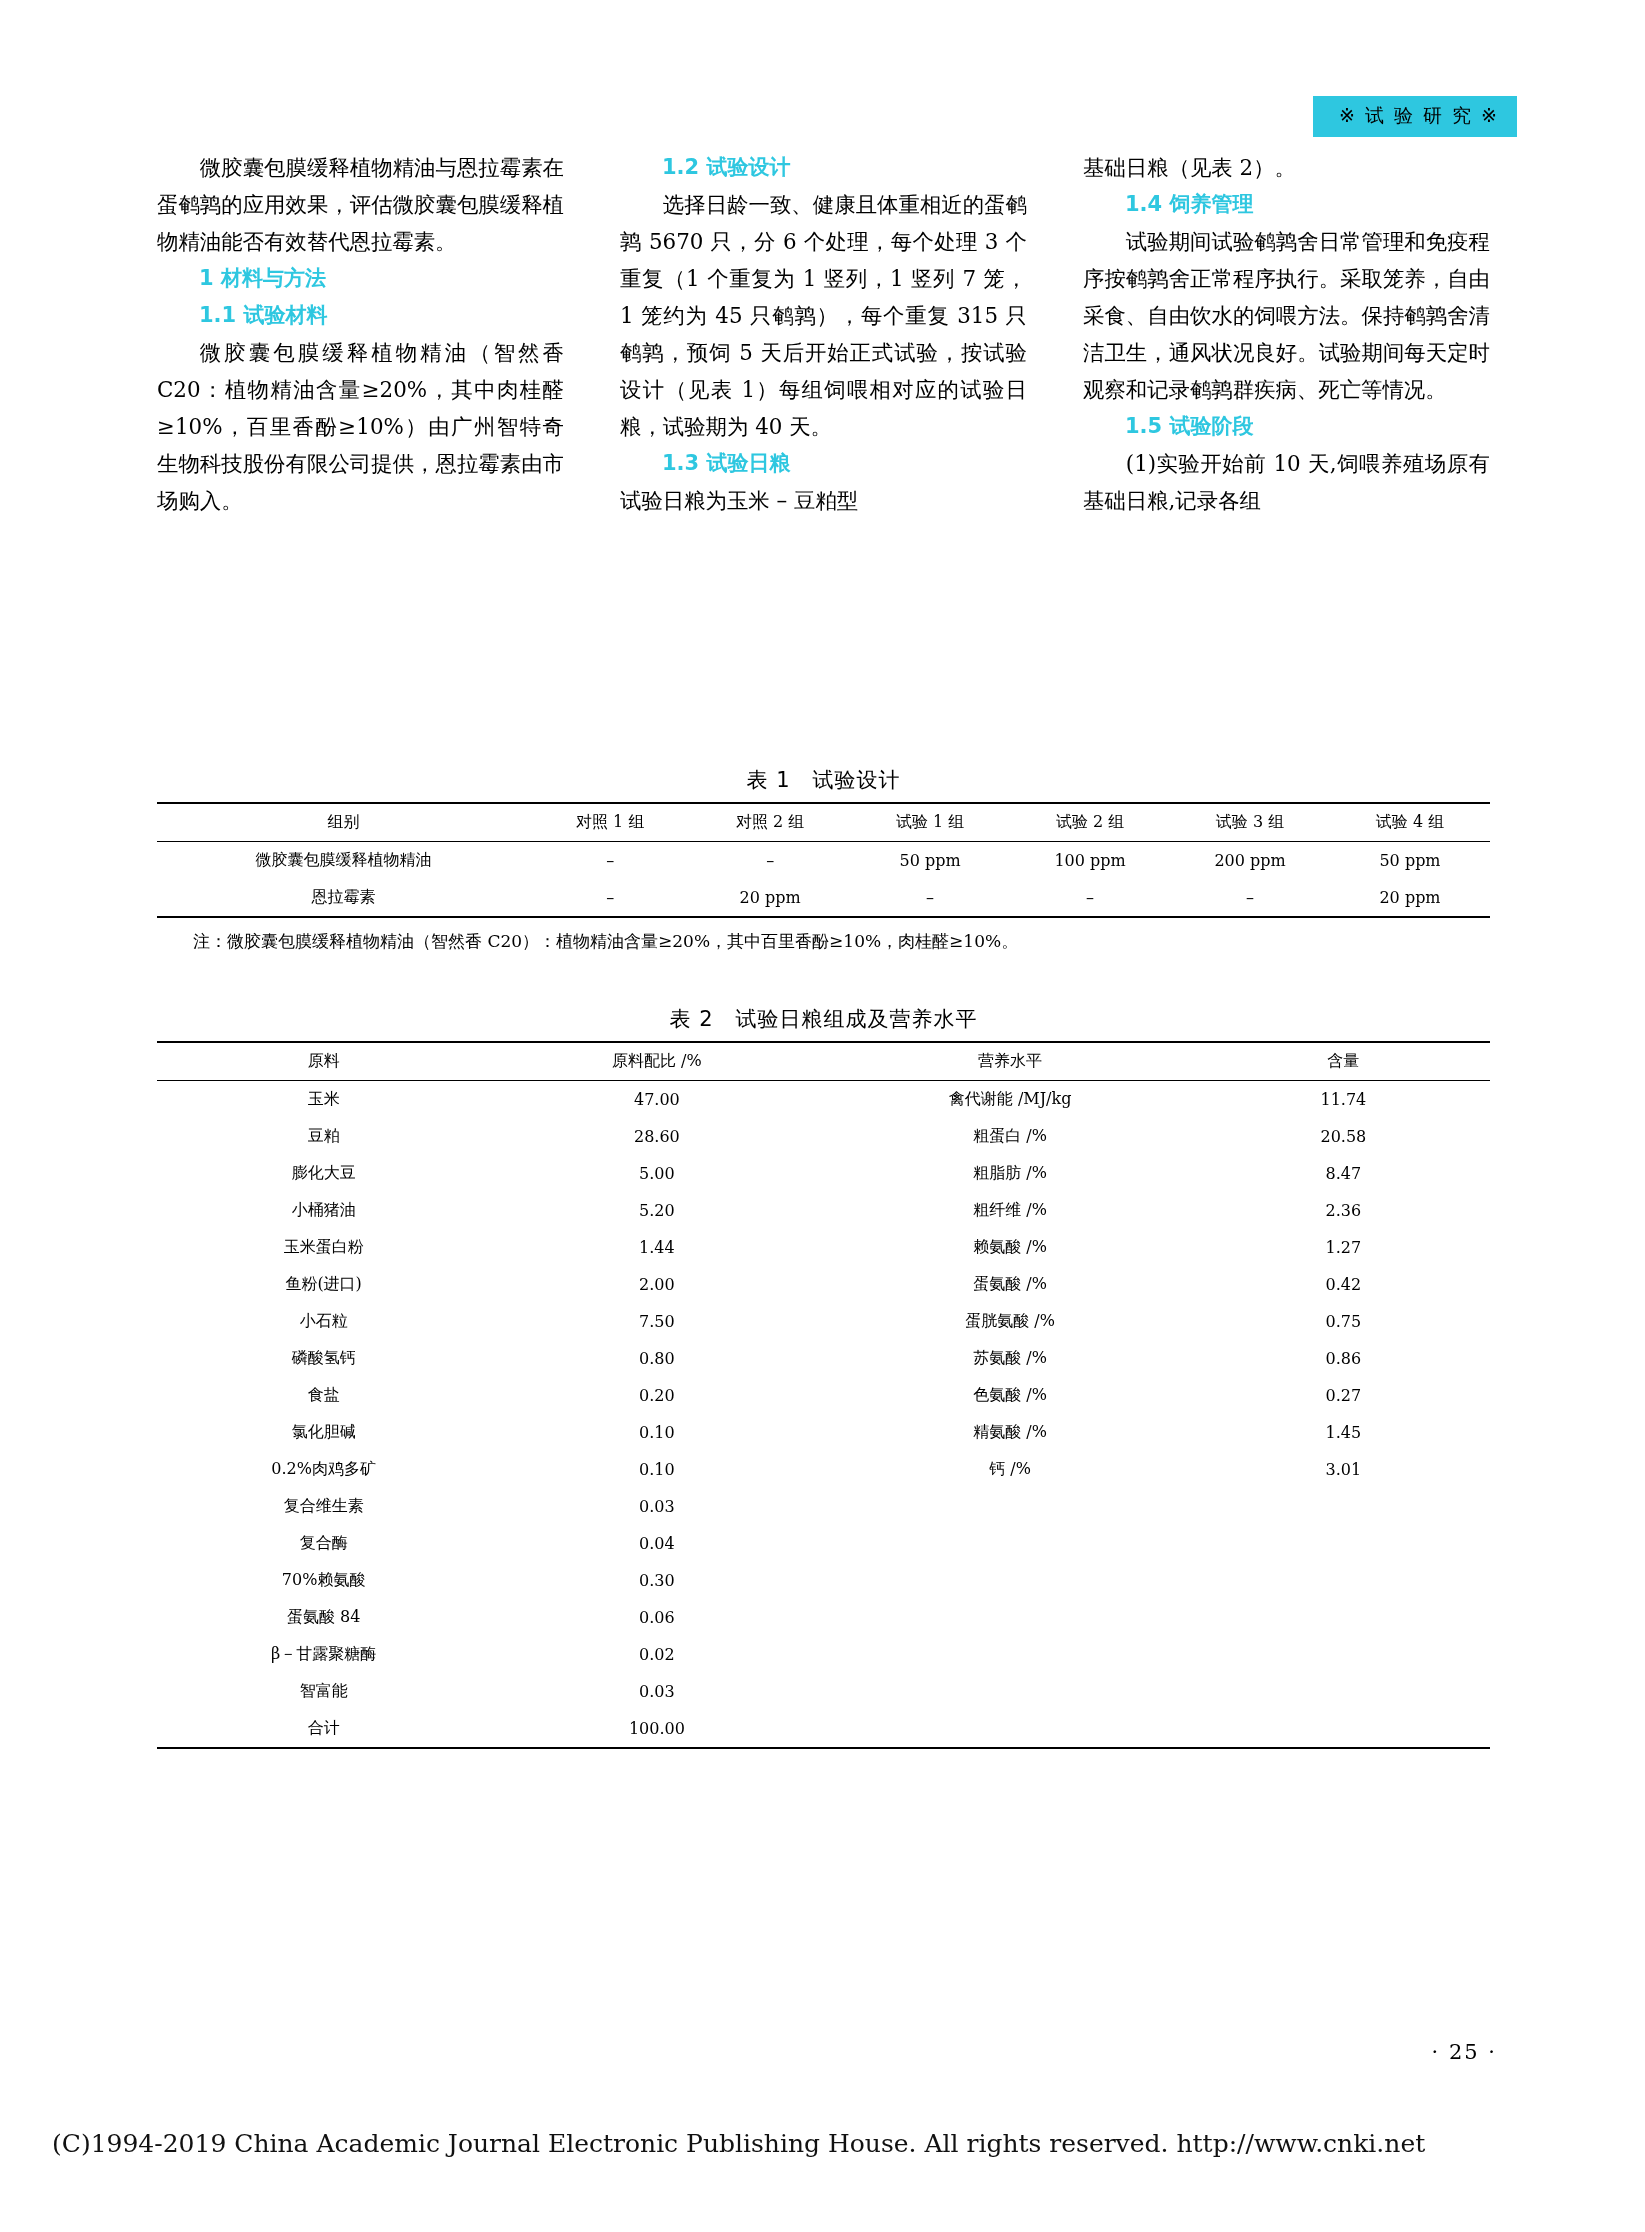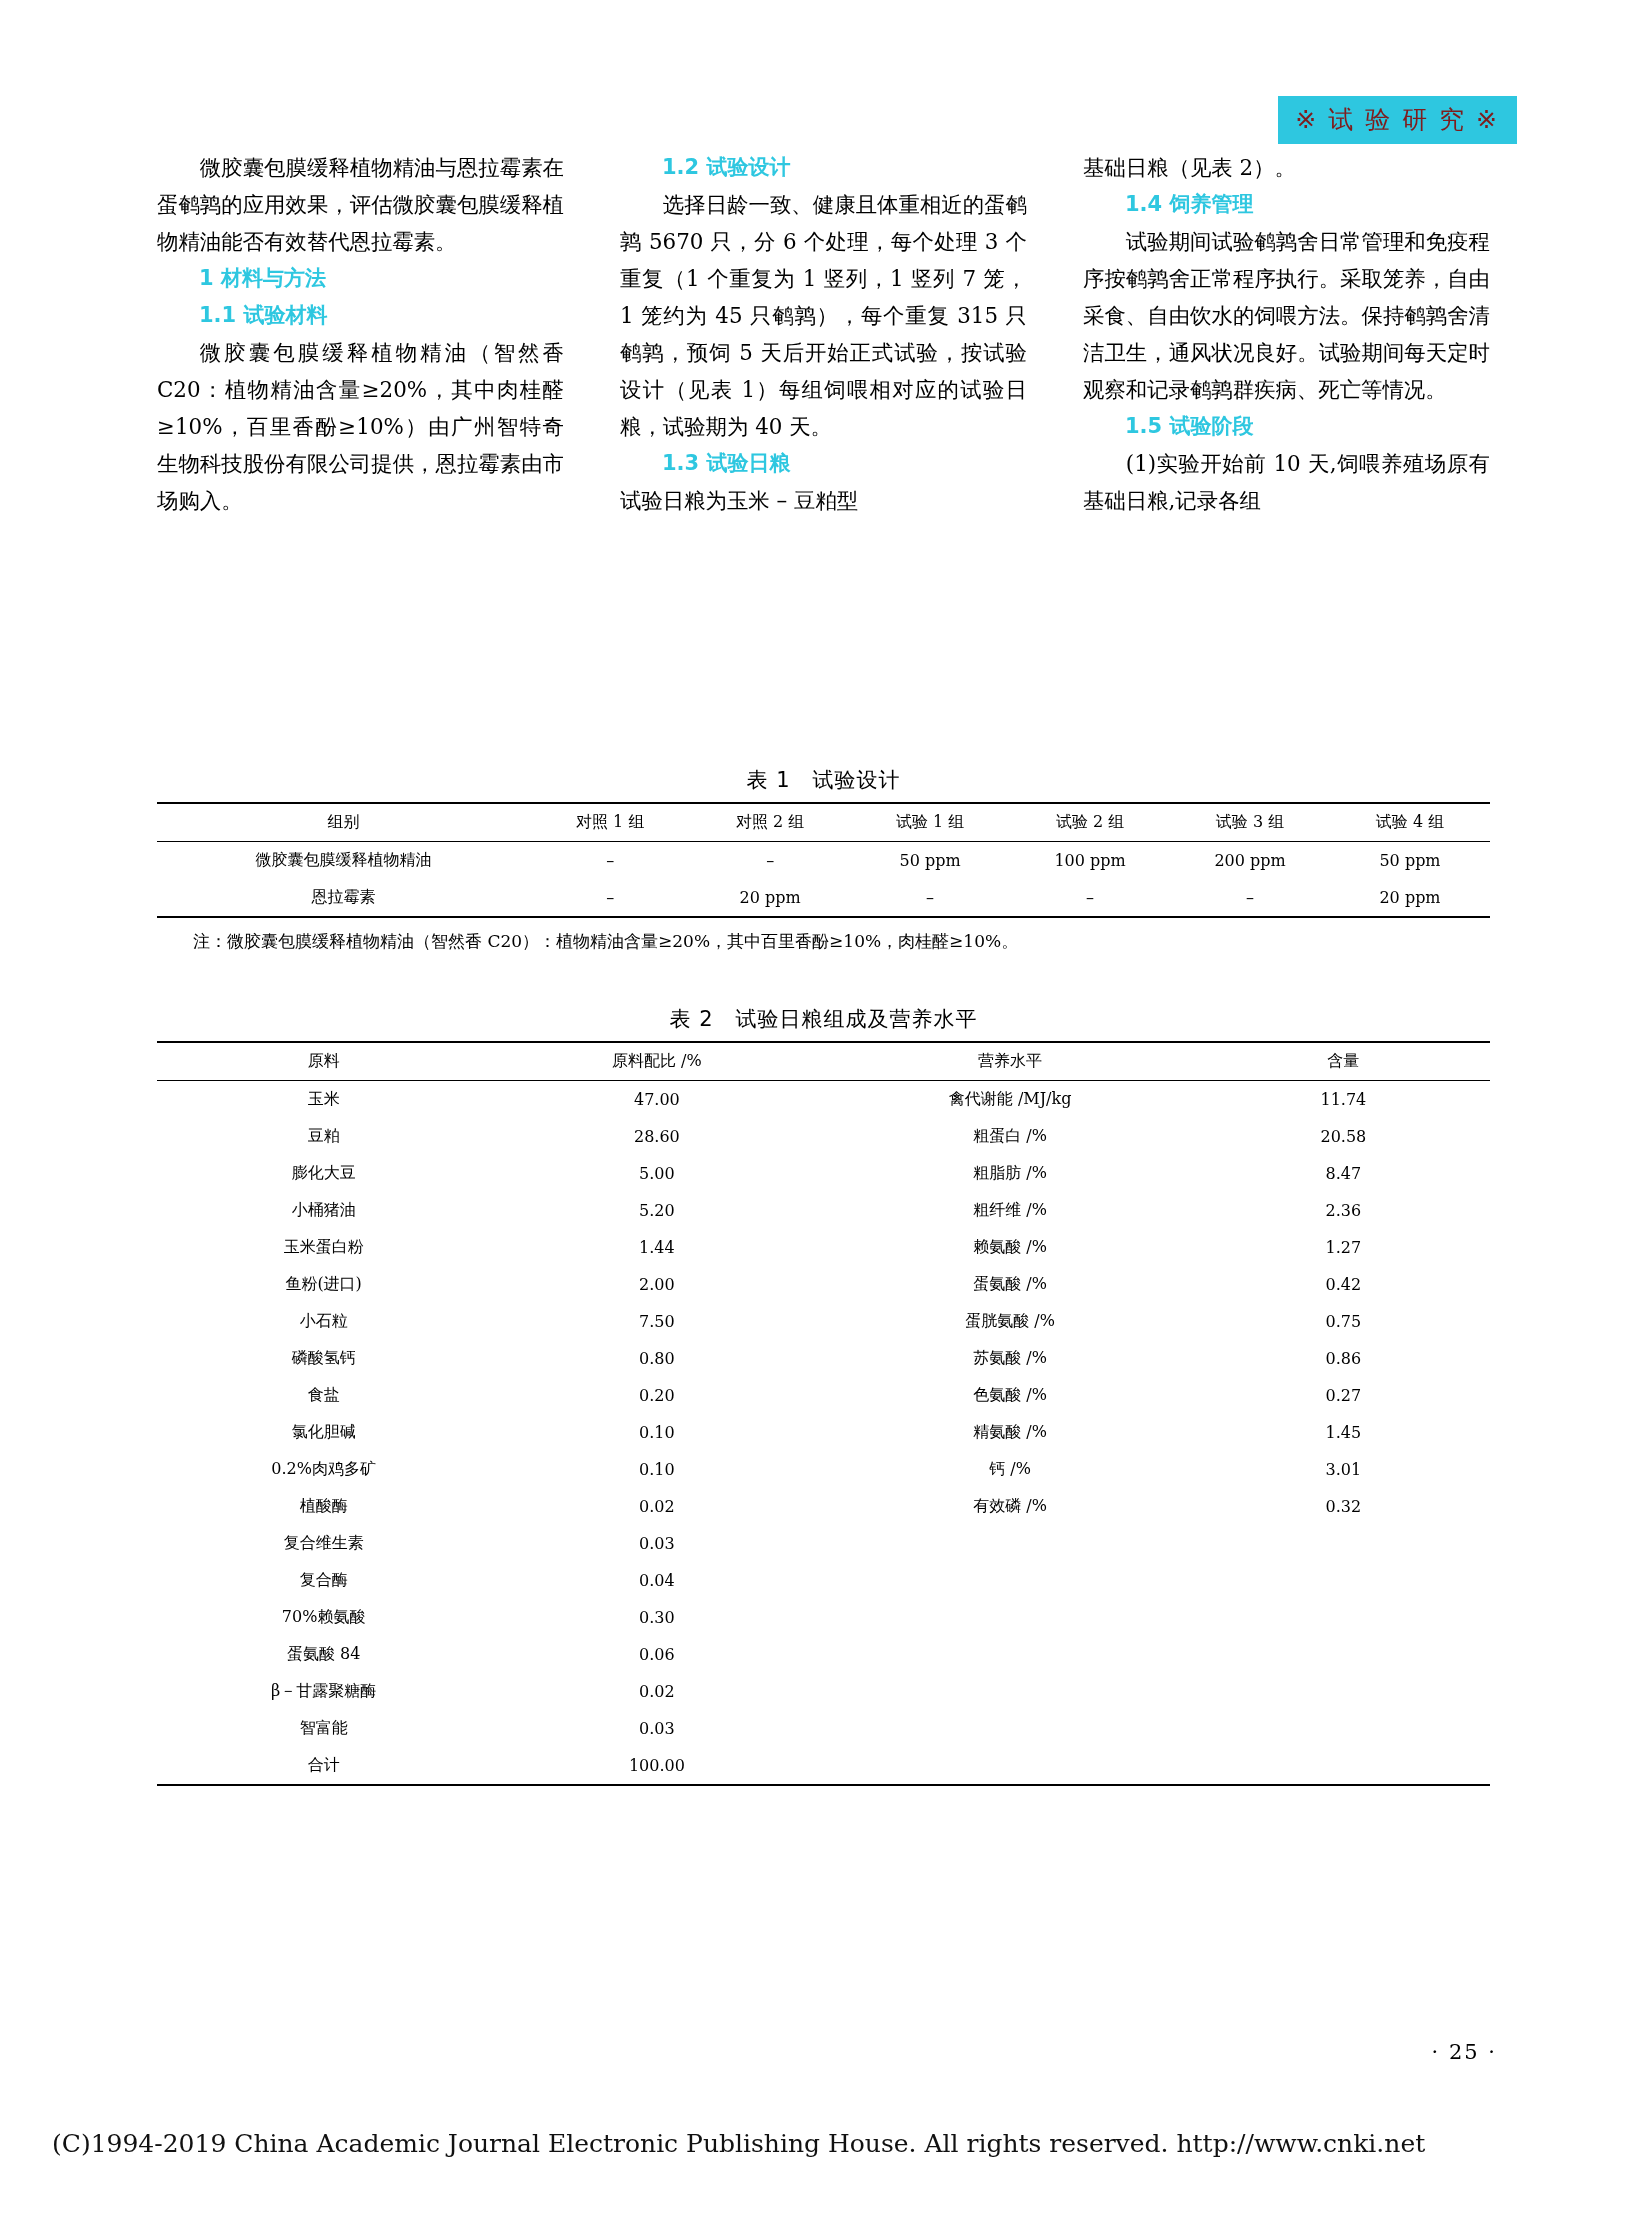--- a/index.html
+++ b/index.html
@@ -21,24 +21,24 @@
     width: 1646px;
     height: 2233px;
   }
 
   
   .header-tag {
     position: absolute;
     right: 129px;
     top: 96px;
     background: #2ec7e0;
-    color: #7f1d1d;
-    font-size: 25px;
+    color: #000000;
+    font-size: 19px;
     letter-spacing: 2px;
-    padding: 7px 18px 8px 17px;
+    padding: 7px 18px 8px 26px;
     font-family: "DejaVu Sans", "Liberation Sans", sans-serif;
   }
 
   
   .columns {
     position: absolute;
     left: 157px;
     top: 149px;
     width: 1333px;
     display: flex;
@@ -264,26 +264,20 @@
             <td>精氨酸 /%</td>
             <td>1.45</td>
           </tr>
           <tr>
             <td>0.2%肉鸡多矿</td>
             <td>0.10</td>
             <td>钙 /%</td>
             <td>3.01</td>
           </tr>
           <tr>
-            <td>植酸酶</td>
-            <td>0.02</td>
-            <td>有效磷 /%</td>
-            <td>0.32</td>
-          </tr>
-          <tr>
             <td>复合维生素</td>
             <td>0.03</td>
             <td></td>
             <td></td>
           </tr>
           <tr>
             <td>复合酶</td>
             <td>0.04</td>
             <td></td>
             <td></td>

